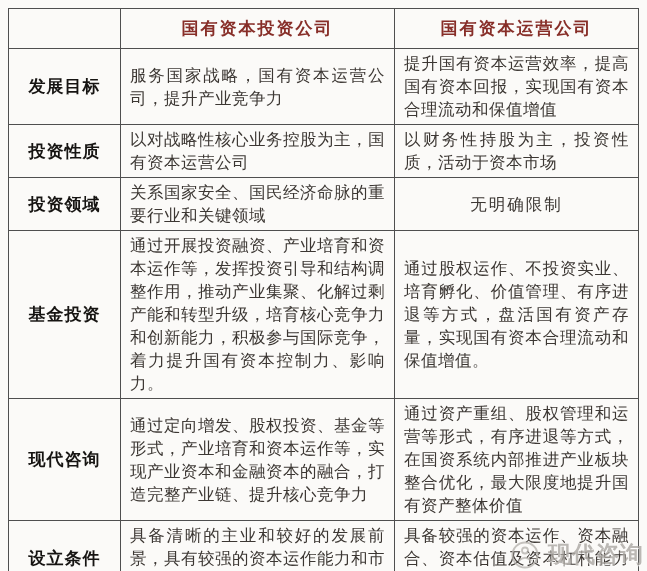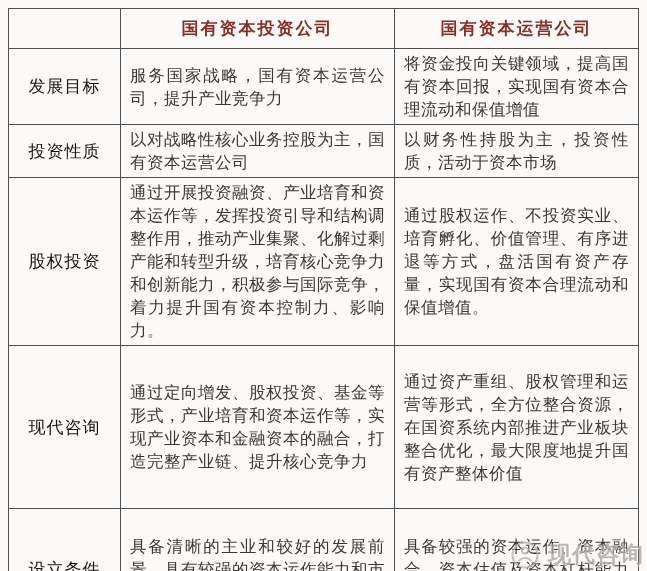--- a/index.html
+++ b/index.html
@@ -35,21 +35,21 @@
   }
   .cmp tbody tr:nth-child(1) { height: 71px; }
   .cmp tbody tr:nth-child(2) { height: 46px; padding-left: 48px; }
   .cmp tbody tr:nth-child(3) { height: 47px; }
   .cmp tbody tr:nth-child(4) { height: 163px; }
   .cmp tbody tr:nth-child(5) { height: 122px; }
   .cmp tbody tr:nth-child(6) { height: 63px; }
   .cmp .rowlabel {
     text-align: center;
     font-size: 17px;
-    font-weight: normal;
+    font-weight: bold;
     letter-spacing: 1px;
     color: #161412;
   }
   .cmp td.body {
     font-size: 16.5px;
     line-height: 23px;
     color: #3c3733;
     text-align: justify;
     text-justify: inter-character;
     word-break: break-all;
@@ -92,36 +92,41 @@
       <tr>
         <th class="rowlabel"></th>
         <th>国有资本投资公司</th>
         <th>国有资本运营公司</th>
       </tr>
     </thead>
     <tbody>
       <tr>
         <th class="rowlabel">发展目标</th>
         <td class="body">服务国家战略，国有资本运营公司，提升产业竞争力</td>
-        <td class="body">将资金投向关键领域，提高国有资本回报，实现国有资本合理流动和保值增值</td>
+        <td class="body">提升国有资本运营效率，提高国有资本回报，实现国有资本合理流动和保值增值</td>
       </tr>
       <tr>
         <th class="rowlabel">投资性质</th>
         <td class="body">以对战略性核心业务控股为主，国有资本运营公司</td>
         <td class="body">以财务性持股为主，投资性质，活动于资本市场</td>
       </tr>
       <tr>
-        <th class="rowlabel">股权投资</th>
+        <th class="rowlabel">投资领域</th>
+        <td class="body">关系国家安全、国民经济命脉的重要行业和关键领域</td>
+        <td class="body center">无明确限制</td>
+      </tr>
+      <tr>
+        <th class="rowlabel">基金投资</th>
         <td class="body">通过开展投资融资、产业培育和资本运作等，发挥投资引导和结构调整作用，推动产业集聚、化解过剩产能和转型升级，培育核心竞争力和创新能力，积极参与国际竞争，着力提升国有资本控制力、影响力。</td>
         <td class="body">通过股权运作、不投资实业、培育孵化、价值管理、有序进退等方式，盘活国有资产存量，实现国有资本合理流动和保值增值。</td>
       </tr>
       <tr>
         <th class="rowlabel">现代咨询</th>
         <td class="body">通过定向增发、股权投资、基金等形式，产业培育和资本运作等，实现产业资本和金融资本的融合，打造完整产业链、提升核心竞争力</td>
-        <td class="body">通过资产重组、股权管理和运营等形式，全方位整合资源，在国资系统内部推进产业板块整合优化，最大限度地提升国有资产整体价值</td>
+        <td class="body">通过资产重组、股权管理和运营等形式，有序进退等方式，在国资系统内部推进产业板块整合优化，最大限度地提升国有资产整体价值</td>
       </tr>
       <tr>
         <th class="rowlabel">设立条件</th>
         <td class="body">具备清晰的主业和较好的发展前景，具有较强的资本运作能力和市场竞争力的国有企业集团</td>
         <td class="body">具备较强的资本运作、资本融合、资本估值及资本杠杆能力的国有企业集团</td>
       </tr>
     </tbody>
   </table>
 
   <div class="watermark">

